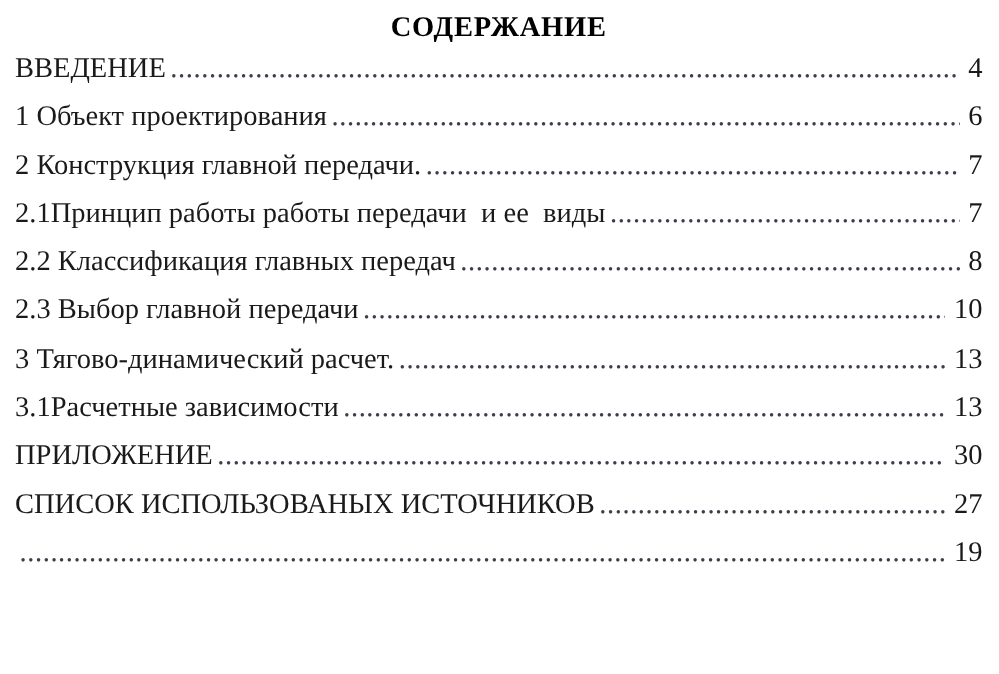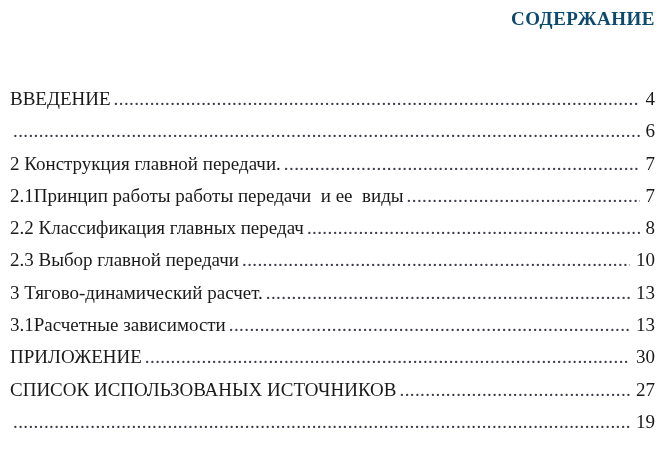--- a/index.html
+++ b/index.html
@@ -13,29 +13,28 @@
   .page {
     width: 666px;
     height: 449px;
     background: #ffffff;
     font-family: "Liberation Serif", "DejaVu Serif", serif;
     color: #1a1a1a;
     box-sizing: border-box;
     padding: 8px 11px 0 10px;
   }
   .doc-title {
-    text-align: right;
+    text-align: center;
     font-weight: bold;
     font-size: 19px;
     letter-spacing: 0.5px;
-    color: #0c4a6e;
+    color: #000000;
     margin: 0;
   }
   .toc {
-    margin-top: 53px;
   }
   .toc-row {
     display: flex;
     align-items: baseline;
     height: 32.3px;
     font-size: 19px;
     line-height: 32.3px;
     white-space: nowrap;
   }
   .toc-label {
@@ -63,20 +62,21 @@
 
 <div class="page">
   <h1 class="doc-title">СОДЕРЖАНИЕ</h1>
   <div class="toc">
       <div class="toc-row">
         <span class="toc-label">ВВЕДЕНИЕ</span>
         <span class="toc-leader">............................................................................................................................................................................................................................................................................................................</span>
         <span class="toc-page">4</span>
       </div>
       <div class="toc-row">
+        <span class="toc-label">1 Объект проектирования</span>
         <span class="toc-leader">............................................................................................................................................................................................................................................................................................................</span>
         <span class="toc-page">6</span>
       </div>
       <div class="toc-row">
         <span class="toc-label">2 Конструкция главной передачи.</span>
         <span class="toc-leader">............................................................................................................................................................................................................................................................................................................</span>
         <span class="toc-page">7</span>
       </div>
       <div class="toc-row">
         <span class="toc-label">2.1Принцип работы работы передачи  и ее  виды</span>

